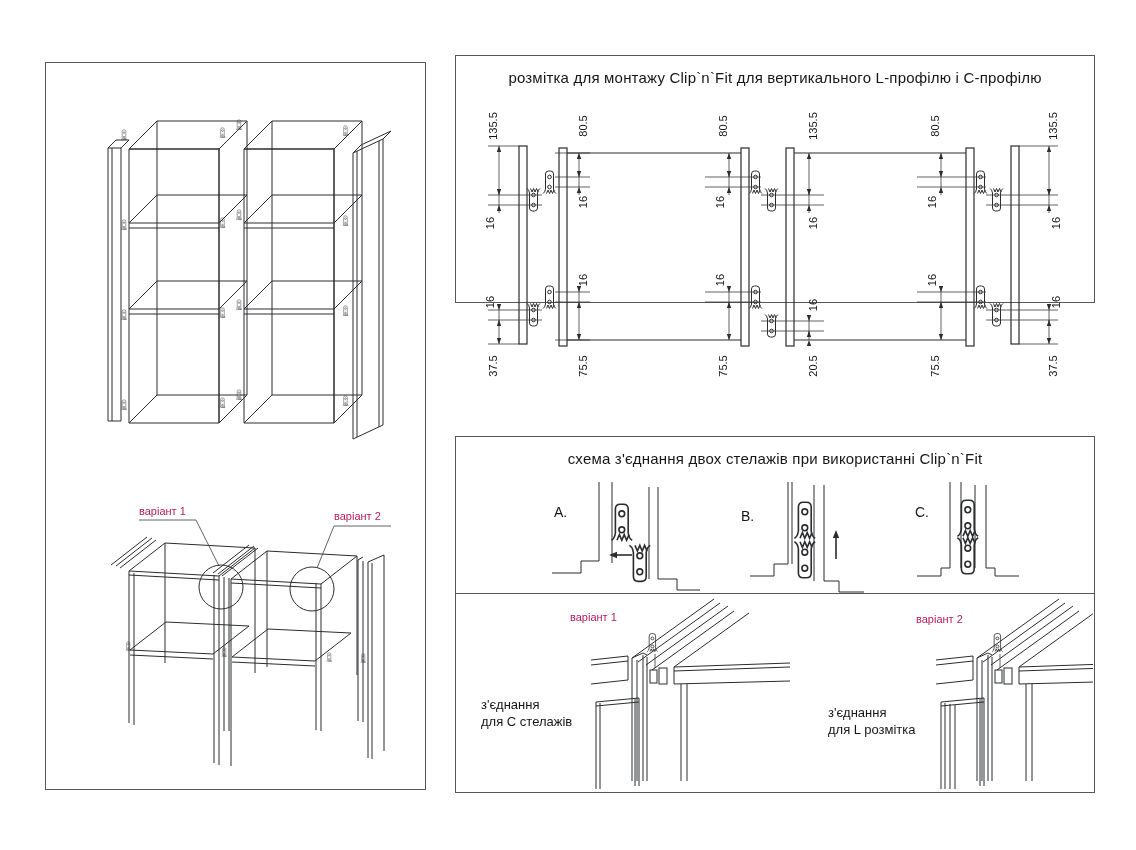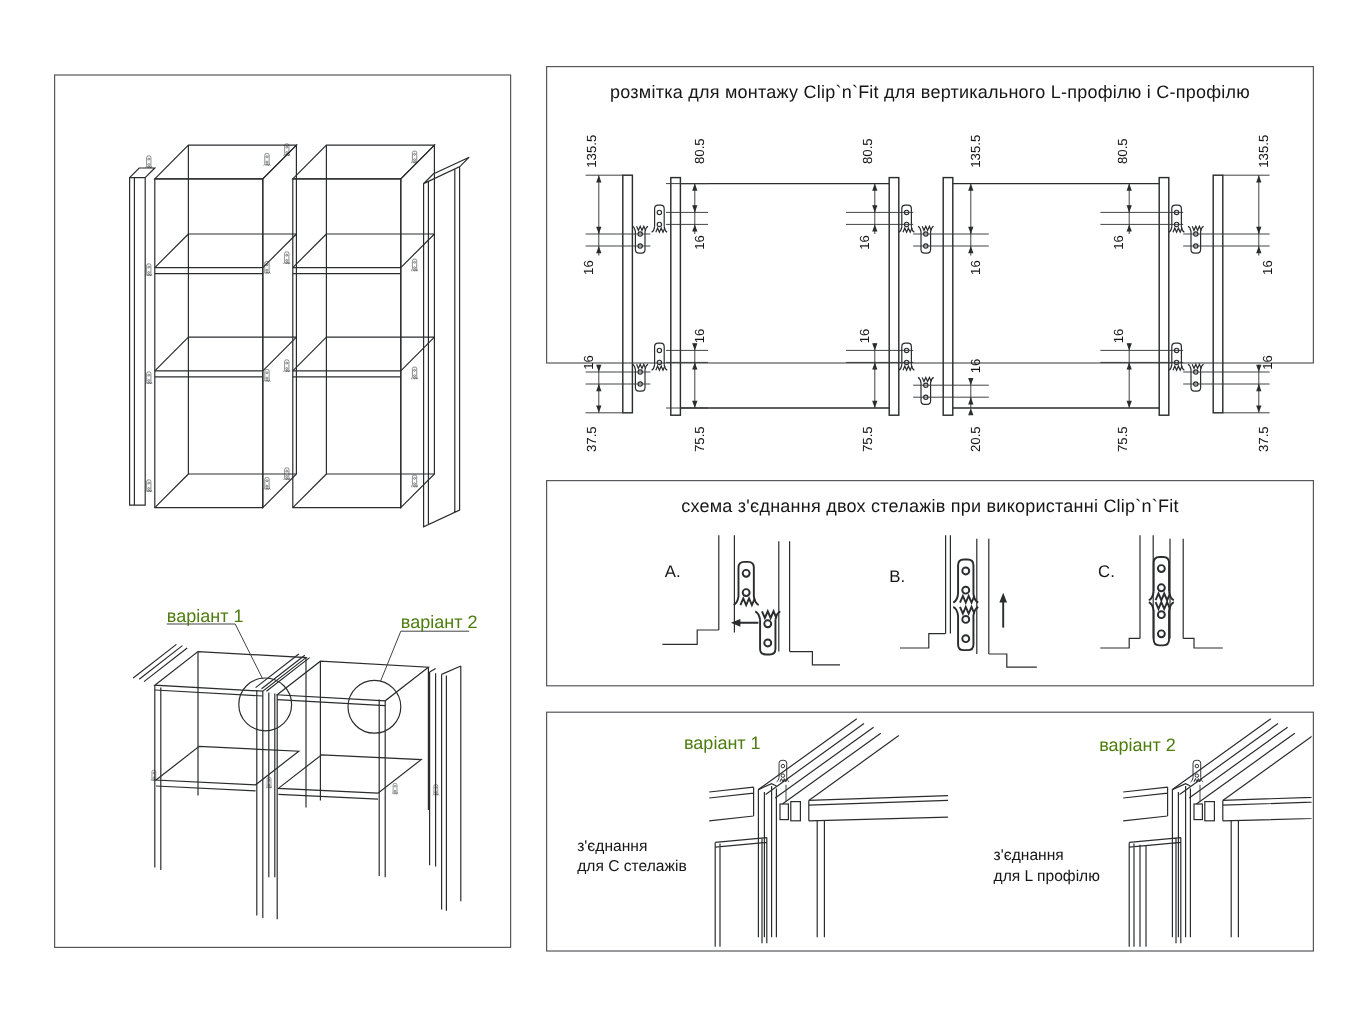--- a/index.html
+++ b/index.html
@@ -1,28 +1,28 @@
 <!DOCTYPE html>
 <html><head>
 <meta charset="utf-8">
 <style>
   html,body{margin:0;padding:0;background:#fff;}
   body{width:1136px;height:850px;position:relative;overflow:hidden;
        font-family:"Liberation Sans",sans-serif;color:#1a1a1a;}
   .panel{position:absolute;background:#fff;border:1.5px solid #55575b;box-sizing:border-box;}
   #left-panel   {left:45px;top:62px;width:381px;height:728px;}
   #marking-panel{left:455px;top:55px;width:640px;height:248px;}
-  #scheme-panel {left:455px;top:400px;width:640px;height:172px;}
+  #scheme-panel {left:455px;top:436px;width:640px;height:172px;}
   #joint-panel  {left:455px;top:593px;width:640px;height:200px;}
   .panel svg{position:absolute;left:0;top:0;}
   .ptitle{position:absolute;left:0;right:0;text-align:center;font-size:15px;color:#161616;letter-spacing:.2px;}
   #marking-panel .ptitle{top:13px;}
   #scheme-panel .ptitle{top:13px;}
   .lbl{position:absolute;font-size:14px;color:#161616;}
-  .vlabel{position:absolute;font-size:15px;color:#4d7c0f;white-space:nowrap;}
+  .vlabel{position:absolute;font-size:11px;color:#be185d;white-space:nowrap;}
   .caption{position:absolute;font-size:13px;line-height:17px;color:#161616;white-space:pre-line;}
   svg text{font-family:"Liberation Sans",sans-serif;fill:#161616;}
   .dimtxt{font-size:11px;}
   .ln  {stroke:#2b2c2e;stroke-width:1;fill:none;}
   .ln2 {stroke:#2b2c2e;stroke-width:1.2;fill:none;}
   .dim {stroke:#3a3b3d;stroke-width:.8;fill:none;}
   .arr {fill:#2b2c2e;stroke:none;}
   .thick{stroke:#2b2c2e;stroke-width:1.6;fill:none;}
 </style>
 </head>
@@ -251,14 +251,14 @@
         <use href="#jd"></use>
       </g>
     <g transform="translate(480,0)">
       <use href="#jd"></use>
       <path class="ln" d="M14,110 V195 M19,111 V195"></path>
     </g>
   </svg>
   <div class="vlabel" style="left:114px;top:17px;">варіант 1</div>
   <div class="vlabel" style="left:460px;top:19px;">варіант 2</div>
   <div class="caption" style="left:25px;top:102px;"><span>з'єднання</span><br><span>для С стелажів</span></div>
-  <div class="caption" style="left:372px;top:110px;"><span>з'єднання</span><br><span>для L профілю</span></div>
+  <div class="caption" style="left:372px;top:110px;"><span>з'єднання</span><br><span>для L розмітка</span></div>
 </div>
 
 </body></html>

